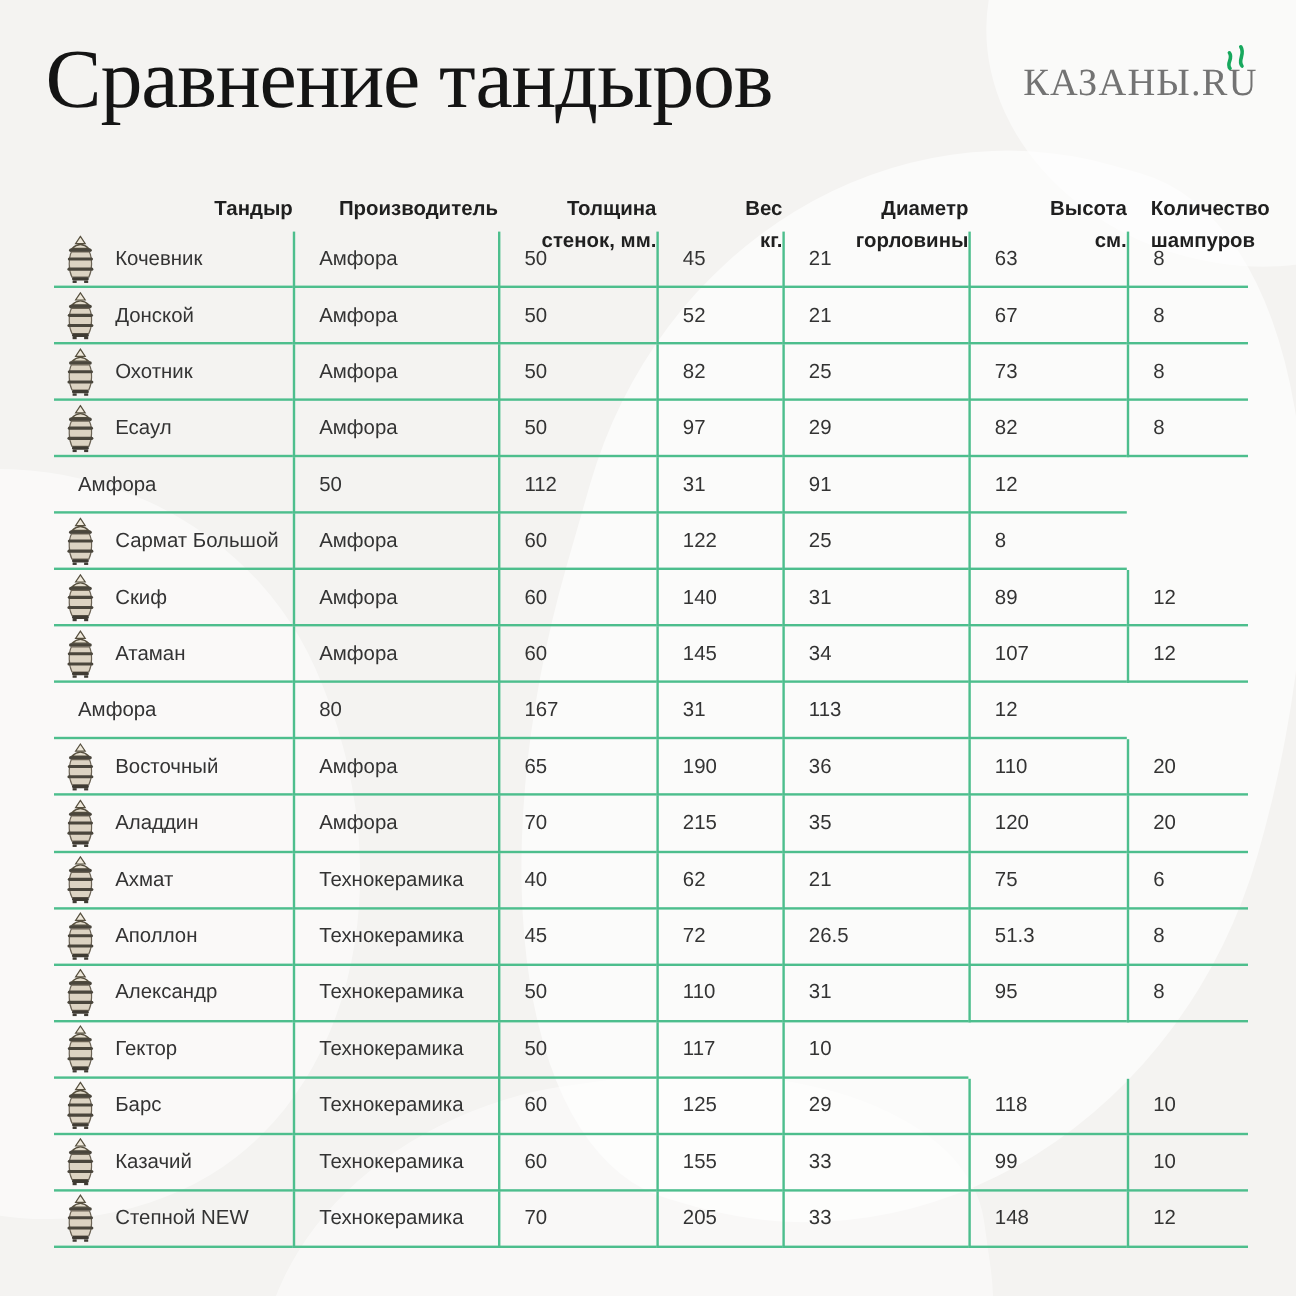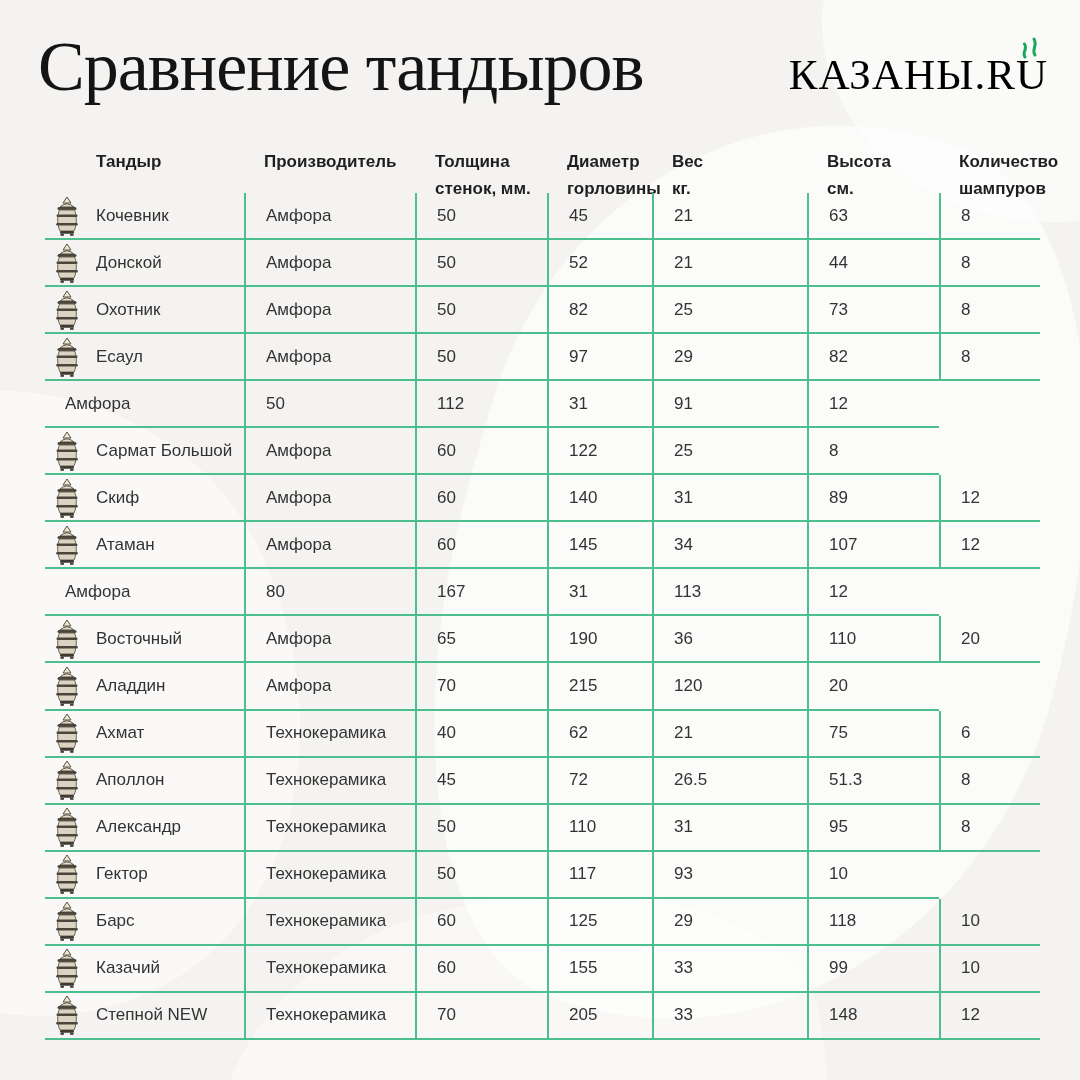--- a/index.html
+++ b/index.html
@@ -28,31 +28,31 @@
   
   .title{
     position:absolute;left:38px;top:28px;margin:0;
     font-family:"Liberation Serif", serif;
     font-weight:400;font-size:70px;line-height:1.1;color:#141414;
     letter-spacing:-1px;white-space:nowrap;
   }
   .logo{
     position:absolute;right:32px;top:50px;
     font-family:"Liberation Serif", serif;
-    font-size:43px;color:#000000;letter-spacing:1px;white-space:nowrap;
+    font-size:32px;color:#737373;letter-spacing:1px;white-space:nowrap;
   }
   .logo .steam{position:absolute;right:4px;top:-15px;}
 
   
   .thead,.row{
     display:grid;
     grid-template-columns:199px 171px 132px 105px 155px 132px 101px;
     width:995px;
   }
-  .thead{position:absolute;left:45px;top:148px;}
+  .thead{position:absolute;left:45px;top:160px;text-align:right;}
   .hcell{
     padding-left:20px;color:#1f1f1f;font-size:17px;font-weight:700;
     line-height:27px;
   }
   .hcell:first-child{padding-left:51px;}
 
   .tbody{position:absolute;left:45px;top:193px;}
   .row{height:47.05px;}
   .cell{
     display:flex;align-items:center;
@@ -92,26 +92,26 @@
     </div>
     <div class="hcell">
       <div>Производитель</div>
         <div></div>
     </div>
     <div class="hcell">
       <div>Толщина</div>
         <div>стенок, мм.</div>
     </div>
     <div class="hcell">
+      <div>Вес</div>
+        <div>кг.</div>
+    </div>
+    <div class="hcell">
       <div>Диаметр</div>
         <div>горловины</div>
-    </div>
-    <div class="hcell">
-      <div>Вес</div>
-        <div>кг.</div>
     </div>
     <div class="hcell">
       <div>Высота</div>
         <div>см.</div>
     </div>
     <div class="hcell">
       <div>Количество</div>
         <div>шампуров</div>
     </div>
   </div>
@@ -156,21 +156,21 @@
           <rect x="8.5" y="37.8" width="3.4" height="2" fill="#3f3b33"></rect>
           <rect x="18.1" y="37.8" width="3.4" height="2" fill="#3f3b33"></rect>
         </svg>
       </span>
       <span class="nm">Донской</span>
     </div>
     <div class="cell">Амфора</div>
     <div class="cell">50</div>
     <div class="cell">52</div>
     <div class="cell">21</div>
-    <div class="cell">44</div>
+    <div class="cell">67</div>
     <div class="cell">8</div>
   </div>
 
   <div class="row">
     <div class="cell c-name">
       <span class="ticon">
         <svg width="30" height="40" viewBox="0 0 30 40">
           <path d="M15,1 L19,7 L11,7 Z" fill="#eee8db" stroke="#57503f" stroke-width="1"></path>
           <path d="M8,11 Q15,4.5 22,11 Z" fill="#e3dccd" stroke="#57503f" stroke-width="1"></path>
           <rect x="5.5" y="11" width="19" height="3" rx="1.5" fill="#4a463c"></rect>
@@ -347,20 +347,21 @@
           <rect x="8" y="35" width="14" height="2.8" rx="1.2" fill="#3f3b33"></rect>
           <rect x="8.5" y="37.8" width="3.4" height="2" fill="#3f3b33"></rect>
           <rect x="18.1" y="37.8" width="3.4" height="2" fill="#3f3b33"></rect>
         </svg>
       </span>
       <span class="nm">Аладдин</span>
     </div>
     <div class="cell">Амфора</div>
     <div class="cell">70</div>
     <div class="cell">215</div>
+    <div class="cell">35</div>
     <div class="cell">120</div>
     <div class="cell">20</div>
   </div>
 
   <div class="row">
     <div class="cell c-name">
       <span class="ticon">
         <svg width="30" height="40" viewBox="0 0 30 40">
           <path d="M15,1 L19,7 L11,7 Z" fill="#eee8db" stroke="#57503f" stroke-width="1"></path>
           <path d="M8,11 Q15,4.5 22,11 Z" fill="#e3dccd" stroke="#57503f" stroke-width="1"></path>
@@ -446,21 +447,20 @@
           <rect x="8" y="35" width="14" height="2.8" rx="1.2" fill="#3f3b33"></rect>
           <rect x="8.5" y="37.8" width="3.4" height="2" fill="#3f3b33"></rect>
           <rect x="18.1" y="37.8" width="3.4" height="2" fill="#3f3b33"></rect>
         </svg>
       </span>
       <span class="nm">Гектор</span>
     </div>
     <div class="cell">Технокерамика</div>
     <div class="cell">50</div>
     <div class="cell">117</div>
-    <div class="cell">93</div>
     <div class="cell">10</div>
   </div>
 
   <div class="row">
     <div class="cell c-name">
       <span class="ticon">
         <svg width="30" height="40" viewBox="0 0 30 40">
           <path d="M15,1 L19,7 L11,7 Z" fill="#eee8db" stroke="#57503f" stroke-width="1"></path>
           <path d="M8,11 Q15,4.5 22,11 Z" fill="#e3dccd" stroke="#57503f" stroke-width="1"></path>
           <rect x="5.5" y="11" width="19" height="3" rx="1.5" fill="#4a463c"></rect>

